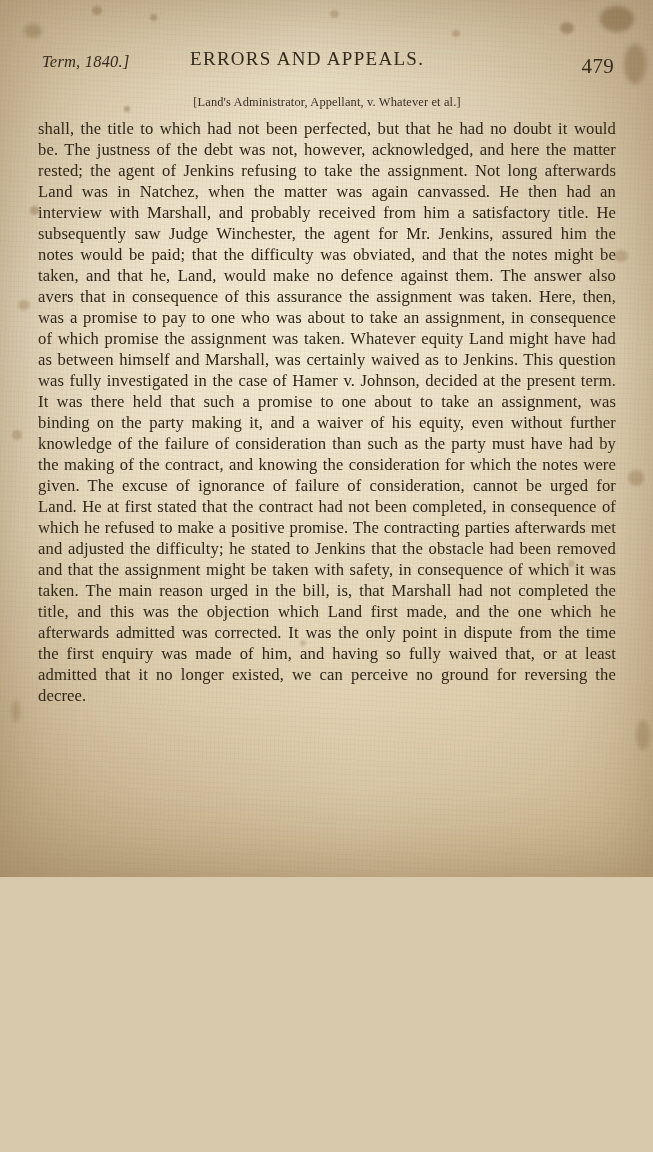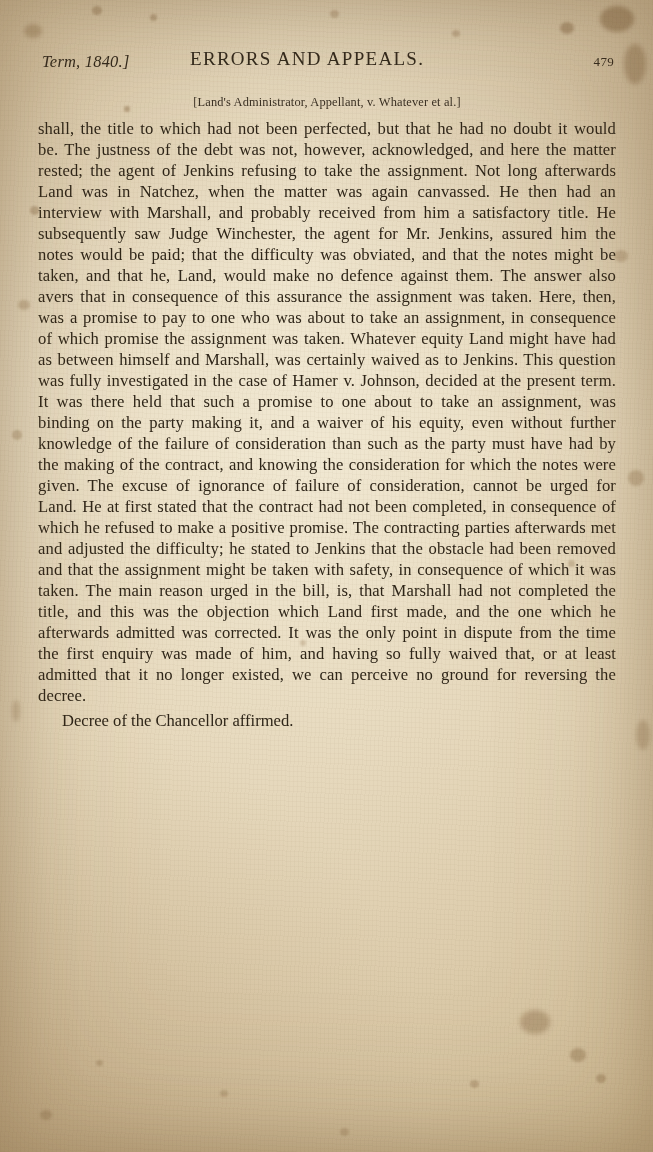--- a/index.html
+++ b/index.html
@@ -10,21 +10,21 @@
     width: 653px;
     height: 1152px;
     overflow: hidden;
     background: #d8c9ac;
     font-family: "Liberation Serif", serif;
   }
 
   .page {
     position: relative;
     width: 653px;
-    height: 1152px;
+    height: 877px;
     background:
       radial-gradient(ellipse 120% 90% at 48% 40%, rgba(255,252,238,0.55) 0%, rgba(246,236,214,0.30) 45%, rgba(210,190,155,0.0) 78%),
       radial-gradient(circle at 92% 8%, rgba(150,118,74,0.38) 0%, rgba(150,118,74,0.0) 28%),
       radial-gradient(circle at 8% 95%, rgba(150,118,74,0.30) 0%, rgba(150,118,74,0.0) 30%),
       radial-gradient(circle at 6% 6%, rgba(160,128,82,0.30) 0%, rgba(160,128,82,0.0) 26%),
       linear-gradient(160deg, #ddcdae 0%, #e3d5b8 25%, #dccbaa 55%, #d5c29f 80%, #cdb891 100%);
     overflow: hidden;
   }
 
   
@@ -76,21 +76,21 @@
     top: 0px;
     font-size: 19px;
     letter-spacing: 1.3px;
     font-variant: small-caps;
     text-transform: uppercase;
   }
   .rh-page {
     position: absolute;
     right: 2px;
     top: 6px;
-    font-size: 13px;
+    font-size: 21px;
     letter-spacing: 0.3px;
     font-family: Liberation Serif, serif;
   }
 
   .case-line {
     text-align: center;
     font-size: 12.4px;
     color: #3a3023;
     margin-top: 17px;
     letter-spacing: 0.15px;
@@ -163,19 +163,18 @@
       <span class="rh-title">ERRORS AND APPEALS.</span>
       <span class="rh-page">479</span>
     </div>
 
     <div class="case-line">[Land's Administrator, Appellant, v. Whatever et al.]</div>
 
     <div class="body-text">
       <p>shall, the title to which had not been perfected, but that he had no doubt it would be.  The justness of the debt was not, however, acknowledged, and here the matter rested; the agent of Jenkins refusing to take the assignment.  Not long afterwards Land was in Natchez, when the matter was again canvassed. He then had an interview with Marshall, and probably received from him a satisfactory title.  He subsequently saw Judge Winchester, the agent for Mr. Jenkins, assured him the notes would be paid; that the difficulty was obviated, and that the notes might be taken, and that he, Land, would make no defence against them.  The answer also avers that in consequence of this assurance the assignment was taken.  Here, then, was a promise to pay to one who was about to take an assignment, in consequence of which promise the assignment was taken.  Whatever equity Land might have had as between himself and Marshall, was certainly waived as to Jenkins.  This question was fully investigated in the case of Hamer v. Johnson, decided at the present term. It was there held that such a promise to one about to take an assignment, was binding on the party making it, and a waiver of his equity, even without further knowledge of the failure of consideration than such as the party must have had by the making of the contract, and knowing the consideration for which the notes were given.  The excuse of ignorance of failure of consideration, cannot be urged for Land.  He at first stated that the contract had not been completed, in consequence of which he refused to make a positive promise.  The contracting parties afterwards met and adjusted the difficulty; he stated to Jenkins that the obstacle had been removed and that the assignment might be taken with safety, in consequence of which it was taken.  The main reason urged in the bill, is, that Marshall had not completed the title, and this was the objection which Land first made, and the one which he afterwards admitted was corrected.  It was the only point in dispute from the time the first enquiry was made of him, and having so fully waived that, or at least admitted that it no longer existed, we can perceive no ground for reversing the decree.</p>
     </div>
 
-    <div class="closing">Decree of the Chancellor affirmed.</div>
 
   </div>
 
   <div class="grain"></div>
   <div class="vignette"></div>
 </div>
 
 </body></html>

